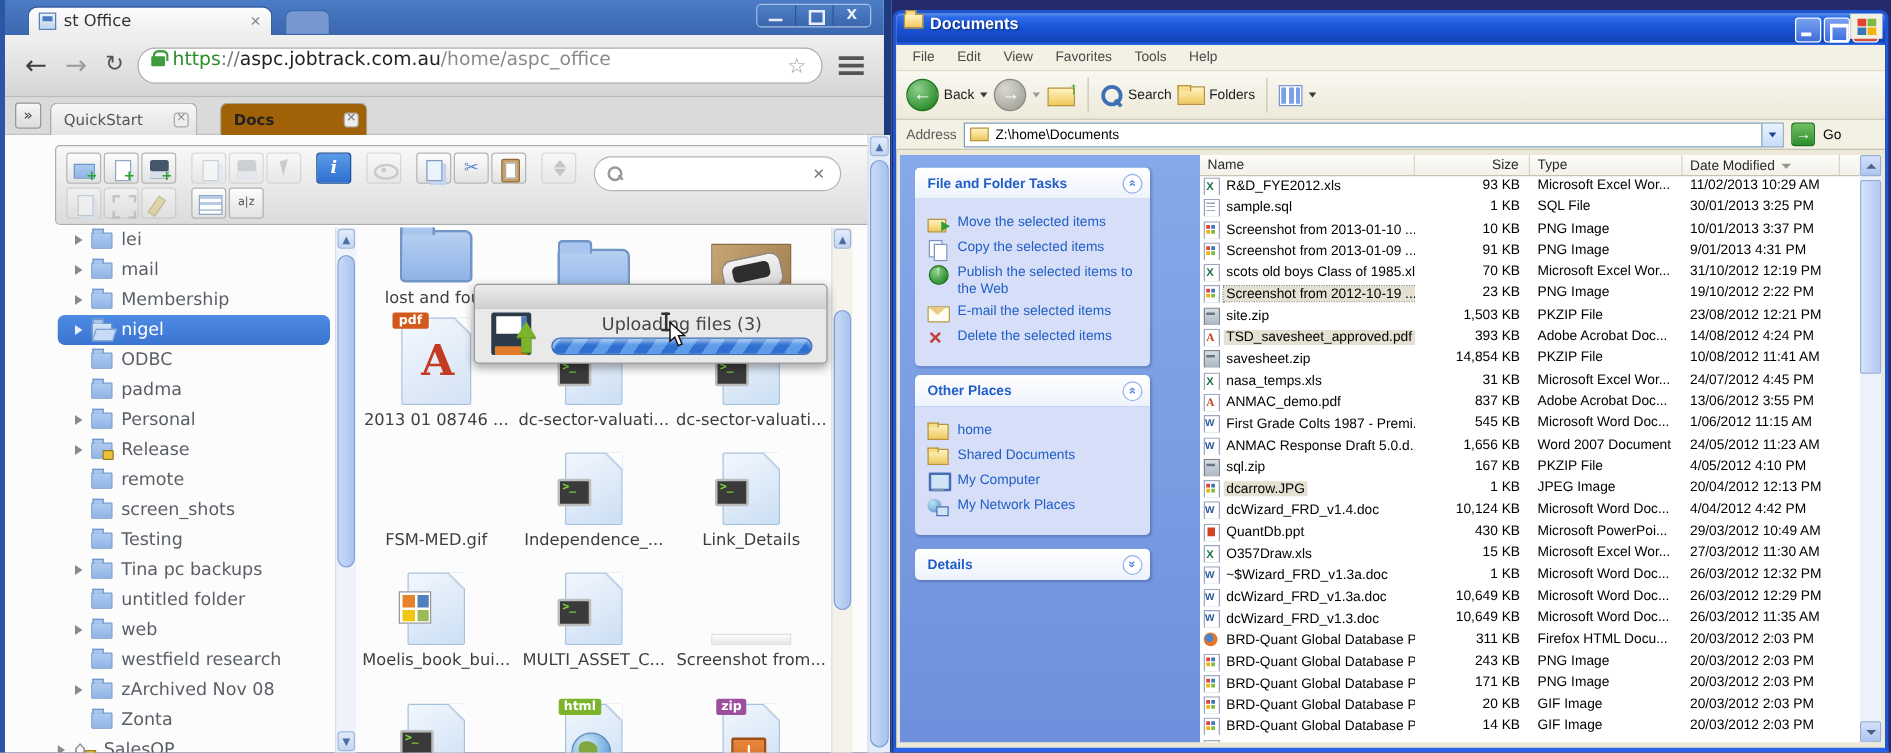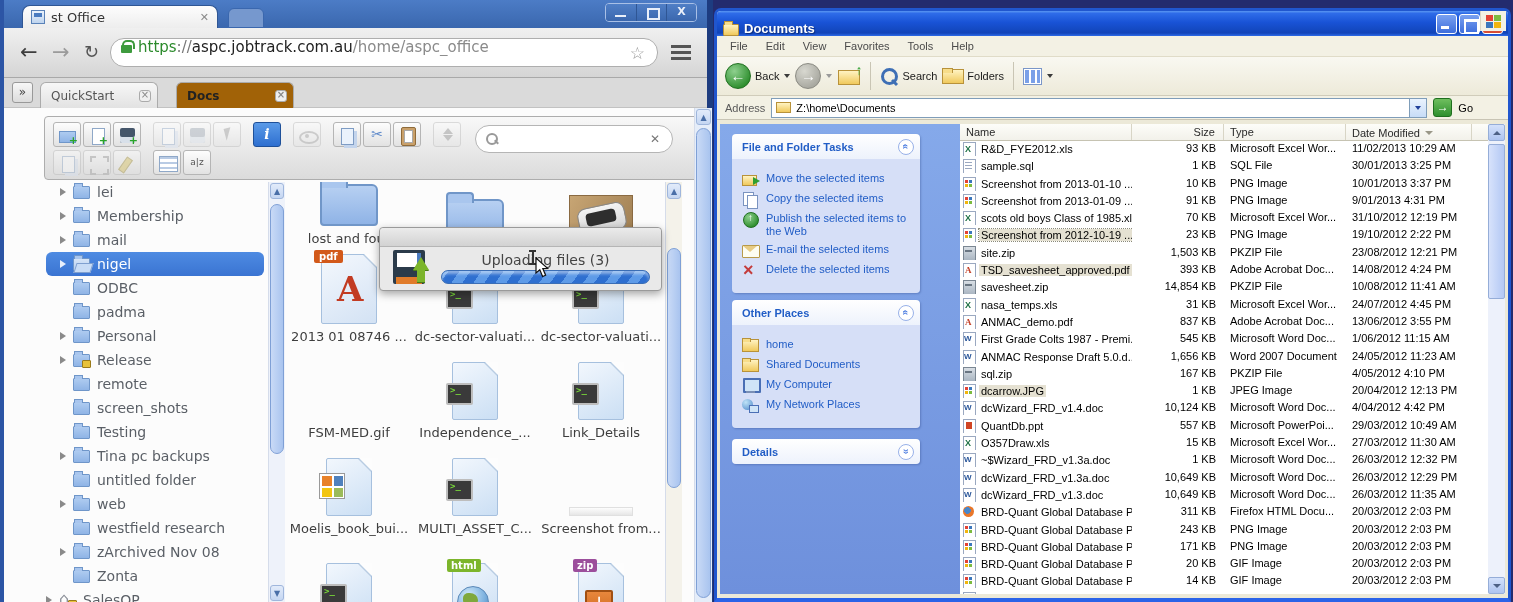--- a/index.html
+++ b/index.html
@@ -142,21 +142,21 @@
 .uarrow{position:absolute;left:33px;top:10px;width:0;height:0;border-bottom:13px solid #7CB52B;border-left:8px solid transparent;border-right:8px solid transparent;filter:drop-shadow(0 1px 0 #4a7a1a)}
 .uarrow::after{content:"";position:absolute;left:-4px;top:13px;width:8px;height:12px;background:#7CB52B}
 .udlabel{position:absolute;left:60px;right:10px;top:5px;text-align:center;font-size:14px;color:#444}
 .ubar{position:absolute;left:61px;right:11px;bottom:7px;height:14px;border:1px solid #3B6EB5;border-radius:7px;background:repeating-linear-gradient(-55deg,#2E6FD0 0 9px,#5E9BE8 9px 18px);box-shadow:inset 0 3px 3px rgba(255,255,255,.45)}
 .cur-ibeam{position:absolute;left:524px;top:250px;width:9px;height:15px;z-index:11}
 .cur-ibeam::before{content:"";position:absolute;left:4px;top:0;width:1.5px;height:15px;background:#333}
 .cur-ibeam::after{content:"";position:absolute;left:1px;top:0;width:7px;height:2px;background:#333;box-shadow:0 13px 0 #333}
 .cur-arrow{position:absolute;left:531px;top:257px;z-index:12}
 
 #xwin{position:absolute;left:714px;top:8px;width:797px;height:594px;background:#ECE9D8;border:3px solid #2056CE;border-bottom:4px solid #2B63E8;border-radius:7px 7px 0 0;font-family:"Liberation Sans",sans-serif}
-.xtitle{position:relative;height:25px;background:linear-gradient(180deg,#5A96F2 0%,#2E6BE8 10%,#1953D6 45%,#1144B8 88%,#2E6BE8 100%);border-radius:4px 4px 0 0;display:flex;align-items:flex-end;padding-left:6px;gap:5px}
+.xtitle{position:relative;height:25px;background:linear-gradient(180deg,#5A96F2 0%,#2E6BE8 10%,#1953D6 45%,#1144B8 88%,#2E6BE8 100%);border-radius:4px 4px 0 0;display:flex;align-items:flex-start;padding-left:6px;gap:5px}
 .xt-foldico{width:16px;height:12px;background:linear-gradient(#FFF3C2,#F0C95C);border:1px solid #B8923A;border-radius:1px;position:relative}
 .xt-foldico::before{content:"";position:absolute;top:-4px;left:0;width:7px;height:3px;background:#F7DD8A;border:1px solid #B8923A;border-bottom:none}
 .xt-label{color:#fff;font-weight:bold;font-size:13px;text-shadow:1px 1px 1px #0A2C7C}
 .xbtns{position:absolute;right:5px;top:3px;display:flex;gap:2px}
 .xb{width:21px;height:20px;border:1px solid #fff;border-radius:3px;background:linear-gradient(#7AA1F0,#3E6EDC);position:relative}
 .xb.cls{background:linear-gradient(#F0A08C,#D5482F)}
 .xb.min::before{content:"";position:absolute;left:4px;bottom:4px;width:8px;height:3px;background:#fff}
 .xb.max::before{content:"";position:absolute;left:4px;top:4px;width:11px;height:10px;border:2px solid #fff;border-top-width:3px}
 .xb.cls::before{content:"X";position:absolute;left:0;right:0;top:2px;text-align:center;color:#fff;font:bold 12px "Liberation Sans",sans-serif}
 .xmenu{position:relative;height:21px;background:#F3F1E4;border-bottom:1px solid #E0DCC8;display:flex;align-items:center;padding-left:4px}
@@ -370,27 +370,27 @@
 
       <div class="trow">
         <span class="tarrow has"></span>
         <span class="tico ic-folder"></span>
         <span class="tlabel">lei</span>
       </div>
 
       <div class="trow">
         <span class="tarrow has"></span>
         <span class="tico ic-folder"></span>
+        <span class="tlabel">mail</span>
+      </div>
+
+      <div class="trow">
+        <span class="tarrow has"></span>
+        <span class="tico ic-folder"></span>
         <span class="tlabel">Membership</span>
-      </div>
-
-      <div class="trow">
-        <span class="tarrow has"></span>
-        <span class="tico ic-folder"></span>
-        <span class="tlabel">mail</span>
       </div>
 
       <div class="trow sel">
         <span class="tarrow has"></span>
         <span class="tico ic-open"></span>
         <span class="tlabel">nigel</span>
       </div>
 
       <div class="trow">
         <span class="tarrow"></span>
@@ -900,21 +900,21 @@
             <span class="xc size w-size">10,124 KB</span>
             <span class="xc type w-type">Microsoft Word Doc...</span>
             <span class="xc date w-date">4/04/2012 4:42 PM</span>
           </div>
 
           <div class="xrow">
             <span class="xc name w-name">
               <i class="fic ic-ppt"></i>
               <span class="nm">QuantDb.ppt</span>
             </span>
-            <span class="xc size w-size">557 KB</span>
+            <span class="xc size w-size">430 KB</span>
             <span class="xc type w-type">Microsoft PowerPoi...</span>
             <span class="xc date w-date">29/03/2012 10:49 AM</span>
           </div>
 
           <div class="xrow">
             <span class="xc name w-name">
               <i class="fic ic-excel"></i>
               <span class="nm">O357Draw.xls</span>
             </span>
             <span class="xc size w-size">15 KB</span>

